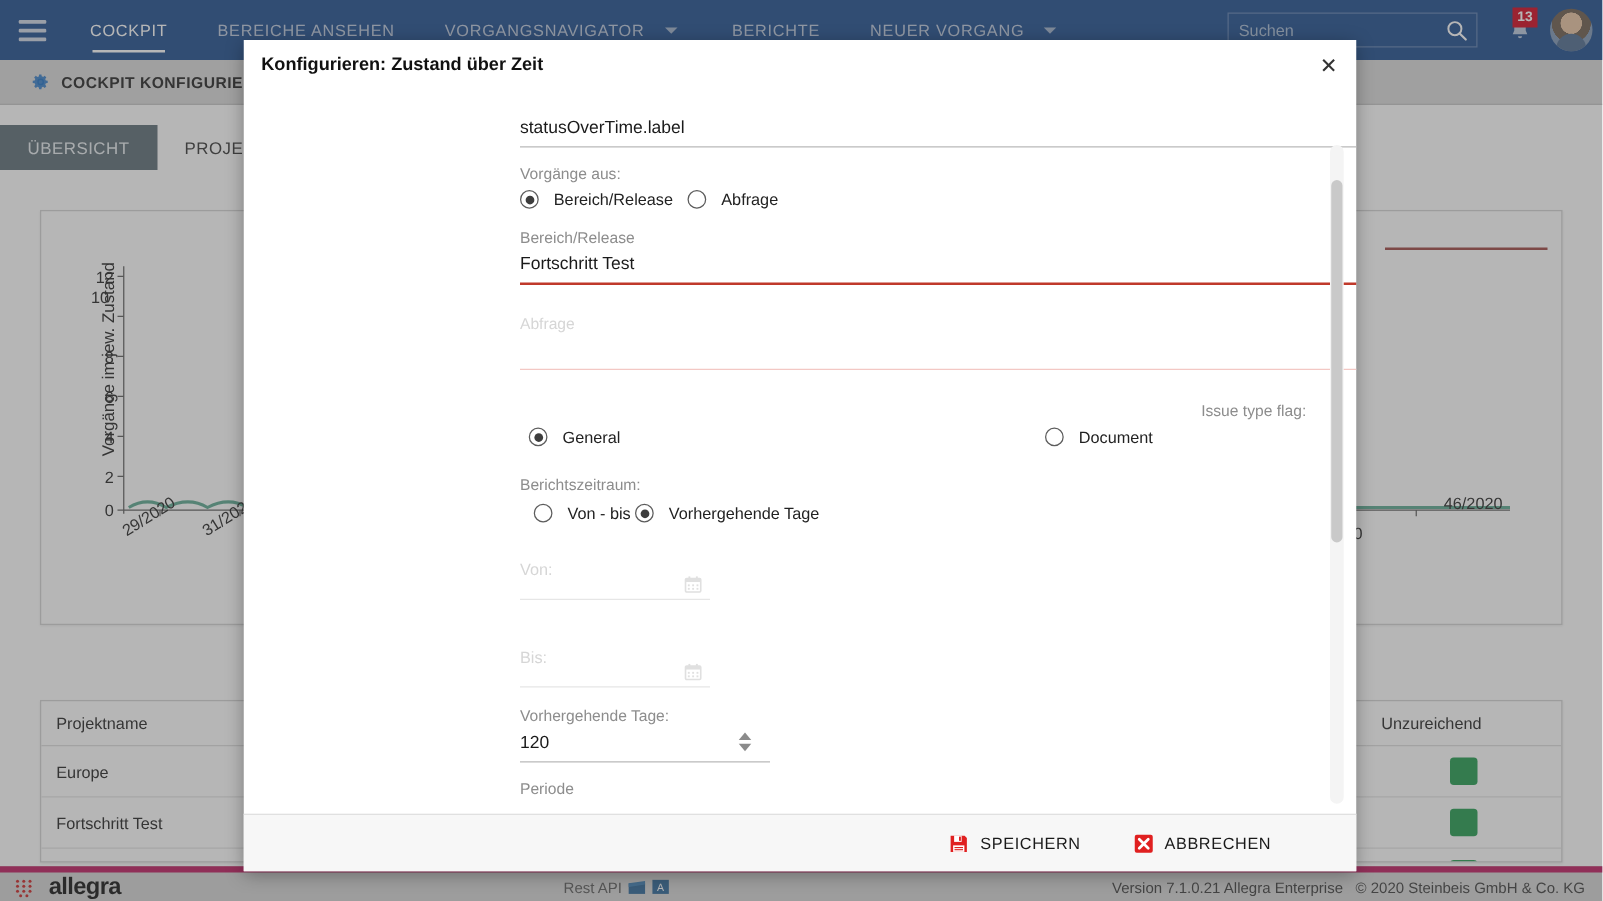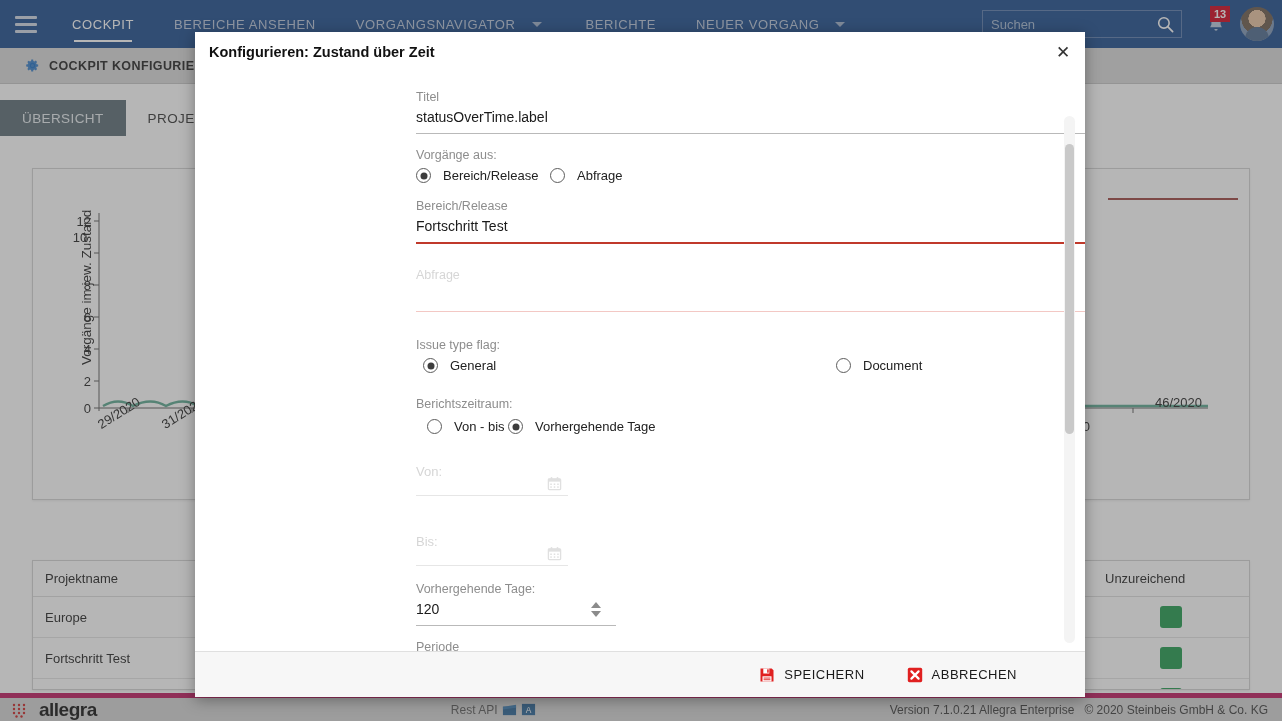--- a/index.html
+++ b/index.html
@@ -414,21 +414,20 @@
 
     <div class="modal-head">
       <div class="modal-title">Konfigurieren: Zustand über Zeit</div>
       <div class="modal-close">✕</div>
     </div>
 
     <div class="modal-body">
       <div class="form-col">
 
         <div class="fld" style="width:825px;">
-          <span class="fld-label">Titel</span>
           <div class="fld-value">statusOverTime.label</div>
           <div class="fld-line"></div>
         </div>
 
         <div class="group-label">Vorgänge aus:</div>
         <div class="radio-row" style="gap:0;">
           <div class="radio-opt" style="width:134px;">
             <span class="radio checked"></span>
             <span class="radio-lbl">Bereich/Release</span>
           </div>
@@ -445,21 +444,21 @@
 
         </div>
 
         <div class="fld" style="width:825px; margin-top:24px;">
           <span class="fld-label disabled">Abfrage</span>
           <div class="fld-value"></div>
           <div class="fld-line accent-faded"></div>
 
         </div>
 
-        <div class="group-label" style="margin-top:26px;">Issue type flag:</div>
+        <div class="group-label" style="margin-top:26px;text-align:right;">Issue type flag:</div>
         <div class="radio-row">
           <div class="radio-opt" style="width:413px; margin-left:7px;">
             <span class="radio checked"></span>
             <span class="radio-lbl">General</span>
           </div>
           <div class="radio-opt">
             <span class="radio"></span>
             <span class="radio-lbl">Document</span>
           </div>
         </div>

